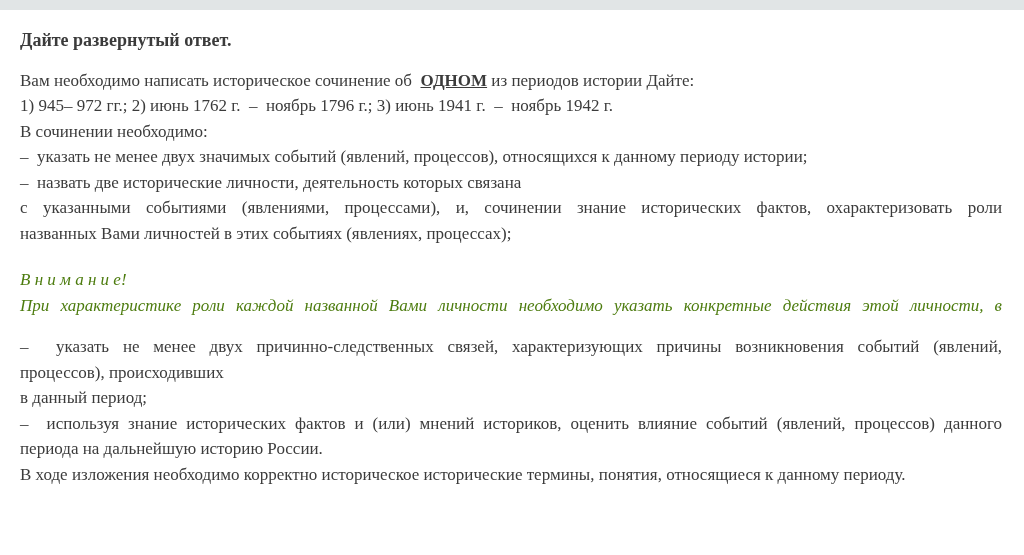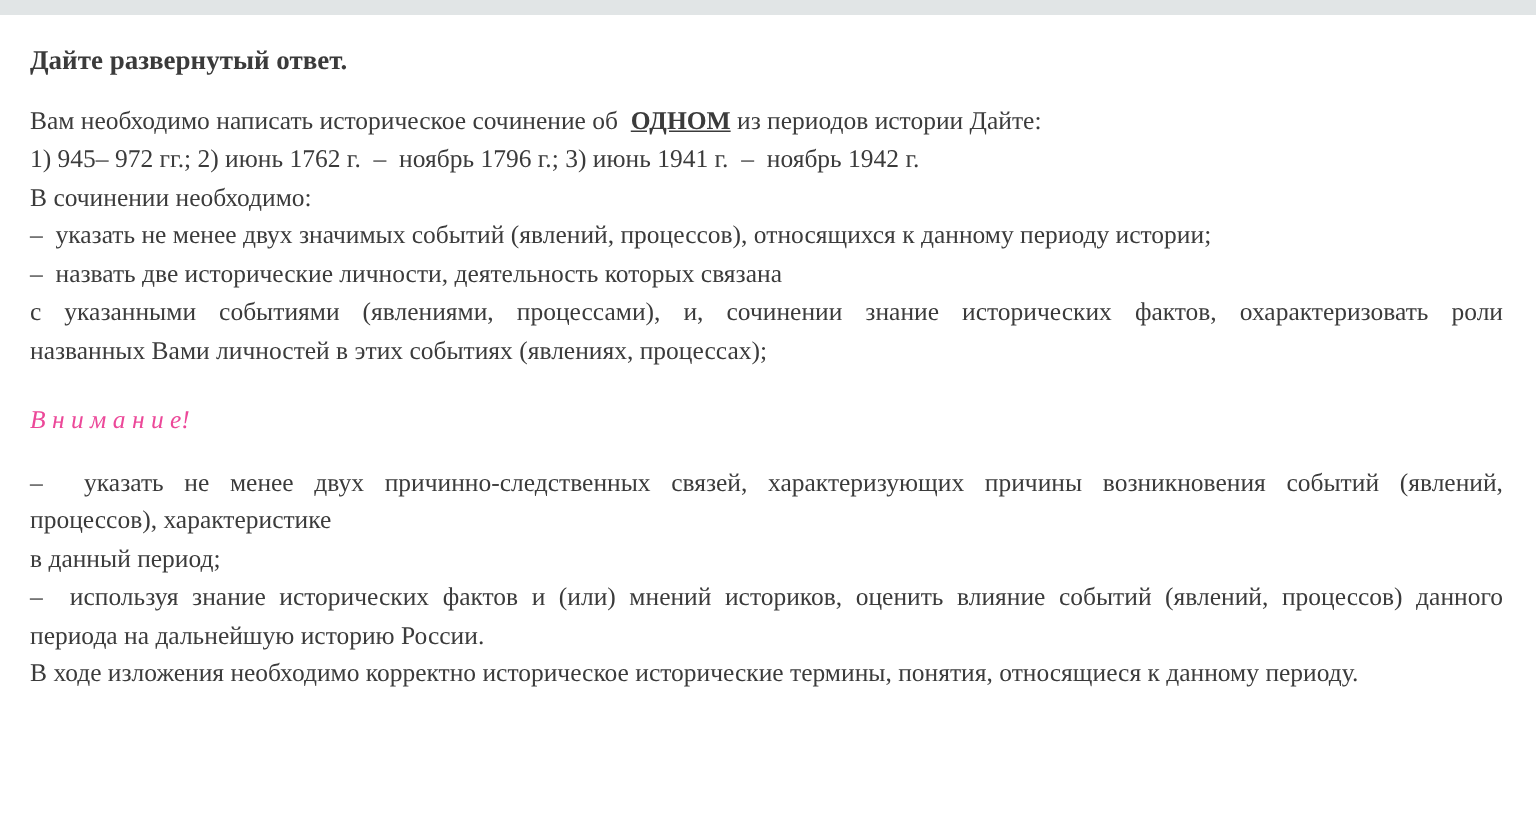--- a/index.html
+++ b/index.html
@@ -36,21 +36,21 @@
   .stretch {
     text-align: justify;
     text-align-last: justify;
   }
   .underlined {
     text-decoration: underline;
     font-weight: bold;
   }
   .notice-block {
     font-style: italic;
-    color: #ec4899;
+    color: #4d7c0f;
     margin-top: 21px;
   }
   .block-b {
     margin-top: 16px;
   }
 </style>
 </head>
 <body>
 
 <div class="top-bar"></div>
@@ -64,24 +64,25 @@
     <div class="line">1) 945–&nbsp;972 гг.; 2) июнь 1762 г.&nbsp; –&nbsp; ноябрь 1796 г.; 3) июнь 1941 г.&nbsp; –&nbsp; ноябрь 1942 г.</div>
     <div class="line">В сочинении необходимо:</div>
     <div class="line">–&nbsp; указать не менее двух значимых событий (явлений, процессов), относящихся к данному периоду истории;</div>
     <div class="line">–&nbsp; назвать две исторические личности, деятельность которых связана</div>
     <div class="line stretch">с указанными событиями (явлениями, процессами), и, сочинении знание исторических фактов, охарактеризовать роли</div>
     <div class="line">названных Вами личностей в этих событиях (явлениях, процессах);</div>
   </div>
 
   <div class="notice-block">
     <div class="line">В н и м а н и е!</div>
+    <div class="line stretch">При характеристике роли каждой названной Вами личности необходимо указать конкретные действия этой личности, в</div>
   </div>
 
   <div class="block-b">
     <div class="line stretch">–&nbsp; указать не менее двух причинно-следственных связей, характеризующих причины возникновения событий (явлений,</div>
-    <div class="line">процессов), характеристике</div>
+    <div class="line">процессов), происходивших</div>
     <div class="line">в данный период;</div>
     <div class="line stretch">–&nbsp; используя знание исторических фактов и (или) мнений историков, оценить влияние событий (явлений, процессов) данного</div>
     <div class="line">периода на дальнейшую историю России.</div>
     <div class="line">В ходе изложения необходимо корректно историческое исторические термины, понятия, относящиеся к данному периоду.</div>
   </div>
 
 </div>
 
 </body></html>

